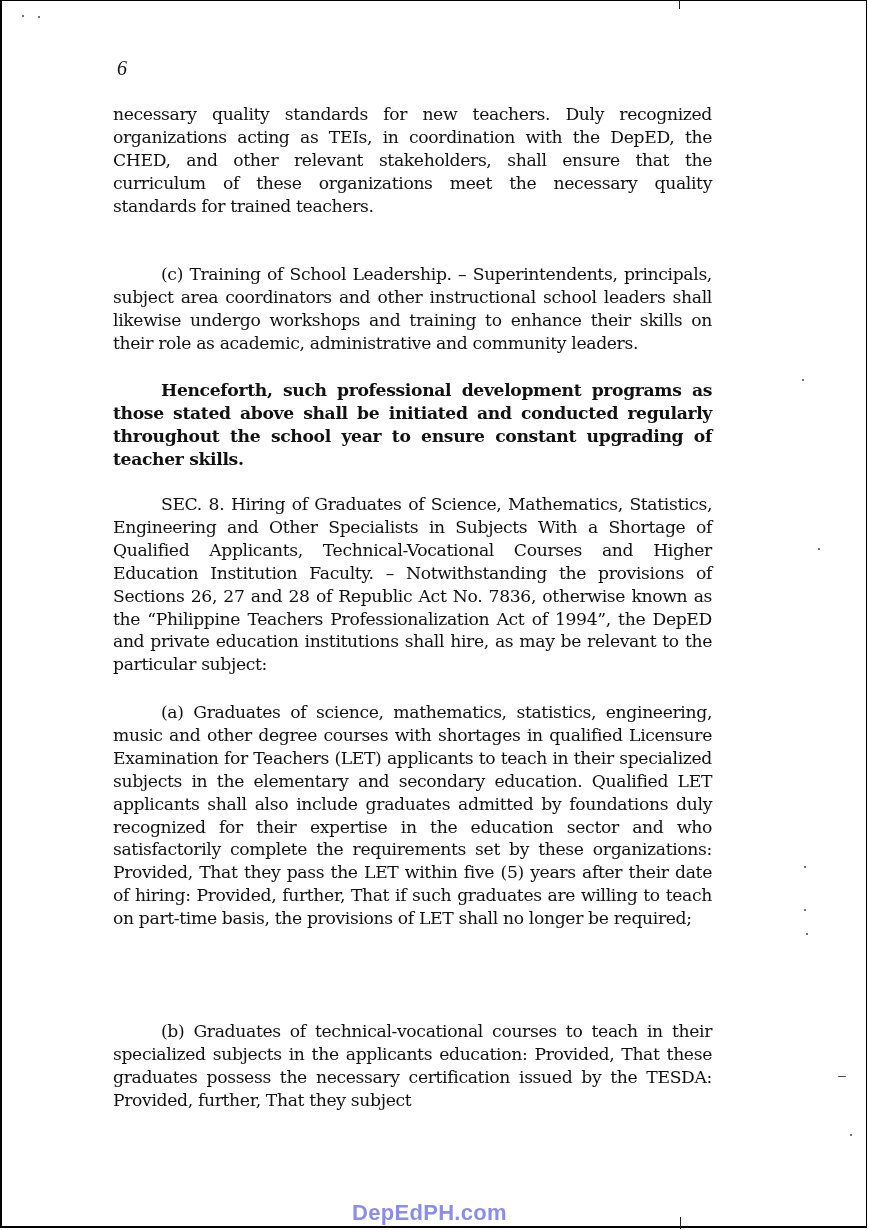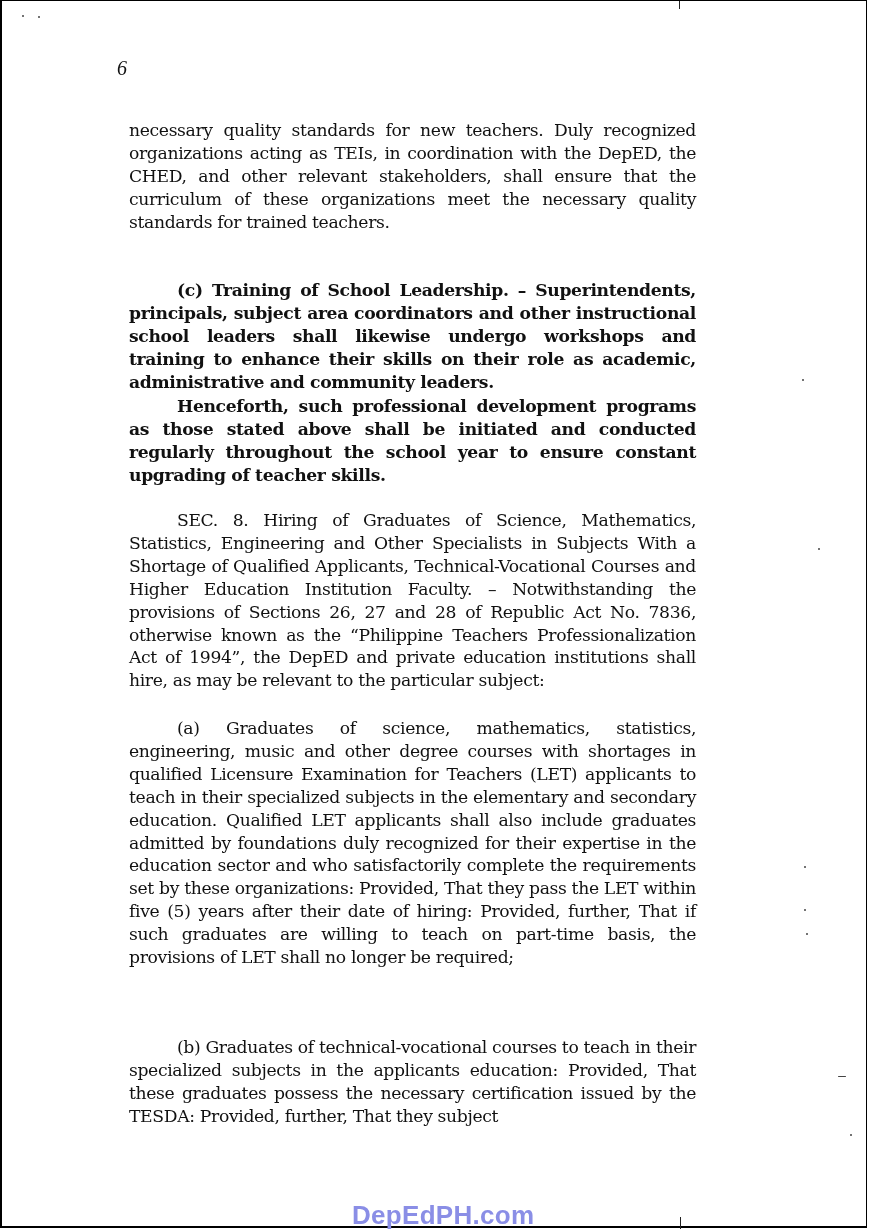--- a/index.html
+++ b/index.html
@@ -14,44 +14,44 @@
     font-family: "Liberation Serif", "DejaVu Serif", serif;
     font-style: italic; font-size: 20px; color: #111;
   }
   .body-text {
     position: absolute; left: 111px; width: 599px;
     font-family: "DejaVu Serif", "Liberation Serif", serif;
     font-size: 17.2px; line-height: 22.9px; color: #111;
     text-align: justify; letter-spacing: -0.35px;
   }
   .body-text .indent { text-indent: 48px; }
-  .p { margin: 16px; }
+  .p { margin: 0; }
   .it { }
   .watermark {
     position: absolute; left: 350px; top: 1199px;
     font-family: "Liberation Sans", "DejaVu Sans", sans-serif;
-    font-weight: bold; font-size: 26px; color: #8a8ee6; letter-spacing: 0.3px;
+    font-weight: bold; font-size: 22px; color: #8a8ee6; letter-spacing: 0.3px;
   }
   .speck { position: absolute; background: #444; width: 2px; height: 2px; border-radius: 1px; }
   .tick { position: absolute; background: #222; width: 1px; }
 </style>
 </head>
 <body>
 
 <div class="page">
 
   <div class="page-number">6</div>
 
   <div class="body-text" style="top:102px;">
     <p class="p">
       <span>necessary quality standards for new teachers. Duly recognized organizations acting as TEIs, in coordination with the DepED, the CHED, and other relevant stakeholders, shall ensure that the curriculum of these organizations meet the necessary quality standards for trained teachers.</span>
     </p>
   </div>
 
-  <div class="body-text" style="top:262px;font-weight:bold;">
+  <div class="body-text" style="top:262px;">
     <p class="p indent">
       <span>(c) Training of School Leadership. – Superintendents, principals, subject area coordinators and other instructional school leaders shall likewise undergo workshops and training  to enhance their skills on their role as academic, administrative and community leaders.</span>
     </p>
   </div>
 
   <div class="body-text" style="top:378px;font-weight:bold;">
     <p class="p indent">
       <span>Henceforth, such professional development programs as those stated above shall be initiated and conducted regularly throughout the school year to ensure constant upgrading of teacher skills.</span>
     </p>
   </div>

